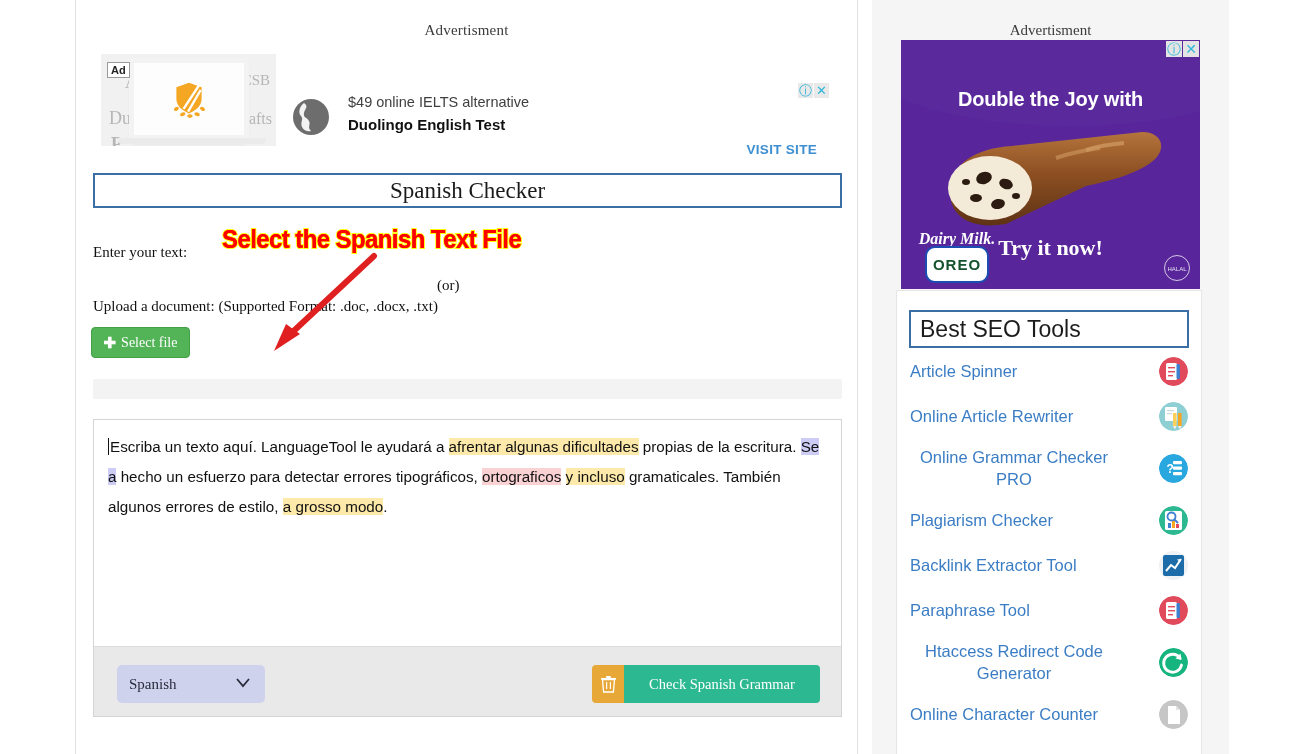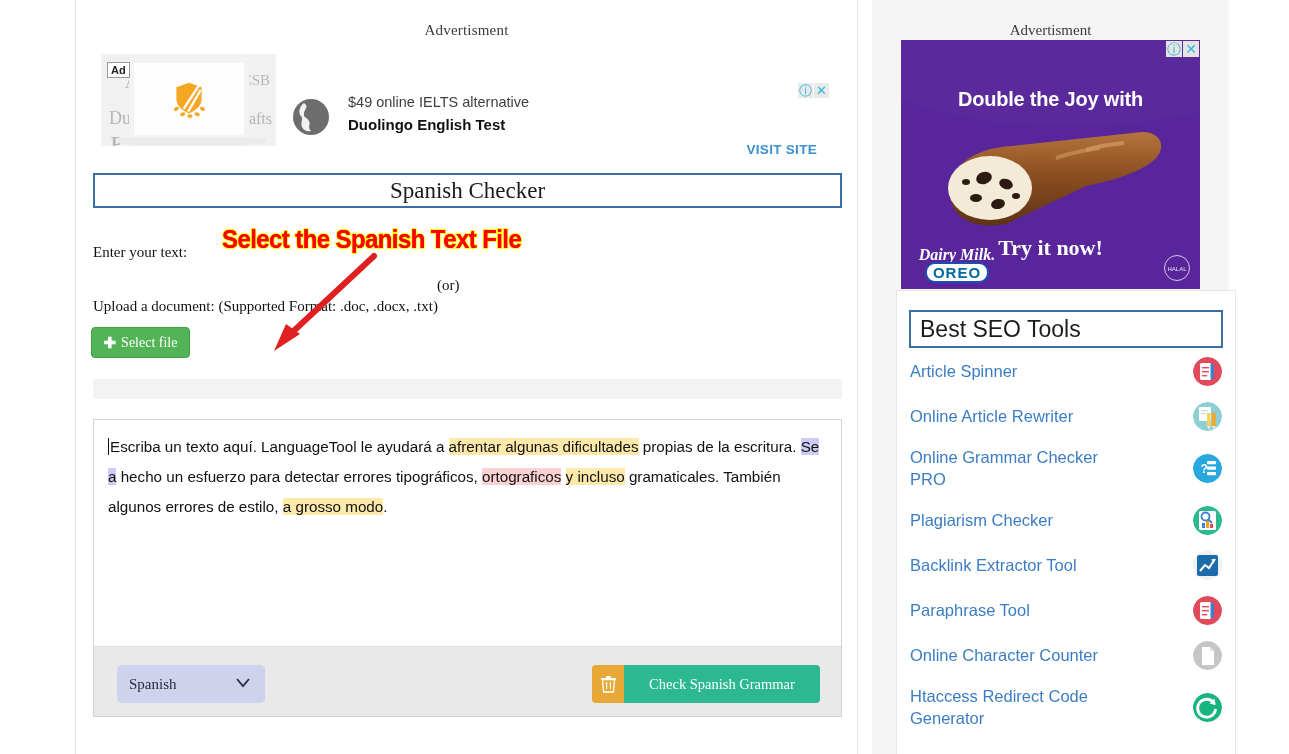--- a/index.html
+++ b/index.html
@@ -176,40 +176,40 @@
     font-family: Liberation Serif, serif; font-weight: bold; font-size: 22px;
     color: #fff;
   }
   .oreo-bar { position: absolute; left: 35px; top: 80px; }
   .oreo-logo { position: absolute; left: 8px; bottom: 6px; width: 96px; text-align: center; }
   .oreo-dm {
     font-family: "Liberation Serif", serif; font-style: italic; font-weight: bold;
     font-size: 16px; color: #fff; line-height: 15px;
   }
   .oreo-or {
-    background: #fff; color: #0369a1; font-family: "Liberation Sans", sans-serif;
-    font-weight: bold; font-size: 15px; border-radius: 10px; padding: 0 6px;
+    background: #fff; color: #14532d; font-family: "Liberation Sans", sans-serif;
+    font-weight: bold; font-size: 15px; border-radius: 10px; padding: 8px 6px;
     display: inline-block; letter-spacing: 1px; border: 2px solid #1b4db3;
   }
   .halal {
     position: absolute; right: 10px; bottom: 8px; width: 26px; height: 26px;
     border: 1px solid rgba(255,255,255,.75); border-radius: 50%;
     color: rgba(255,255,255,.85); font-size: 6px; text-align: center; line-height: 26px;
     font-family: "Liberation Sans", sans-serif;
   }
   .oreo-ctrls { position: absolute; right: 1px; top: 1px; display: flex; gap: 1px; }
   .oreo-ctrl {
     width: 16px; height: 16px; background: #e4e4e4; color: #2fb6d9;
     font-family: "Liberation Sans", sans-serif; font-size: 14px; line-height: 16px;
     text-align: center; cursor: pointer;
   }
 
   .tools-card {
-    position: absolute; left: 24px; top: 290px; width: 340px; height: 464px;
-    background: #fff; border: 1px solid #e6e6e6; border-bottom: none;
+    position: absolute; left: 24px; top: 290px; width: 306px; height: 464px;
+    background: #fff; border: 1px solid #e6e6e6; border-bottom: none; text-align: center;
   }
   .tools-title {
     margin: 19px 12px 0 12px; height: 38px; border: 2px solid #3a6ea5;
     display: flex; align-items: center; padding-left: 9px;
   }
   .tools-title span {
     font-family: "Liberation Sans", sans-serif; font-size: 23px; color: #1c1c1c;
   }
   .tool-row {
     display: flex; align-items: center; justify-content: space-between;
@@ -447,32 +447,32 @@
             <svg class="tool-icon" viewBox="0 0 29 29">
               <circle cx="14.5" cy="14.5" r="14.5" fill="#e14a5b"></circle>
               <rect x="7" y="6" width="11" height="17" rx="1.5" fill="#fff"></rect>
               <rect x="17.5" y="7" width="3.4" height="15" rx="1.2" fill="#3d7fd0"></rect>
               <rect x="9" y="10" width="7" height="1.4" fill="#e14a5b"></rect>
               <rect x="9" y="14" width="7" height="1.4" fill="#e14a5b"></rect>
               <rect x="9" y="18" width="5" height="1.4" fill="#e14a5b"></rect>
             </svg>
           </div>
           <div class="tool-row">
+            <span class="tool-label">Htaccess Redirect Code Generator</span>
+            <svg class="tool-icon" viewBox="0 0 29 29">
+              <circle cx="14.5" cy="14.5" r="14.5" fill="#16b47f"></circle>
+              <path d="M21 10 A9 9 0 1 0 22.5 17" stroke="#fff" stroke-width="2.8" fill="none" stroke-linecap="round"></path>
+              <polygon points="21.5,5.5 22.5,12 16.5,10.5" fill="#fff"></polygon>
+            </svg>
+          </div>
+          <div class="tool-row">
             <span class="tool-label">Online Character Counter</span>
             <svg class="tool-icon" viewBox="0 0 29 29">
               <circle cx="14.5" cy="14.5" r="14.5" fill="#c6c6c6"></circle>
               <path d="M9 6 H17 L21 10 V24 H9 Z" fill="#fff"></path>
               <path d="M17 6 V10 H21 Z" fill="#e4e4e4"></path>
             </svg>
           </div>
-          <div class="tool-row">
-            <span class="tool-label">Htaccess Redirect Code Generator</span>
-            <svg class="tool-icon" viewBox="0 0 29 29">
-              <circle cx="14.5" cy="14.5" r="14.5" fill="#16b47f"></circle>
-              <path d="M21 10 A9 9 0 1 0 22.5 17" stroke="#fff" stroke-width="2.8" fill="none" stroke-linecap="round"></path>
-              <polygon points="21.5,5.5 22.5,12 16.5,10.5" fill="#fff"></polygon>
-            </svg>
-          </div>
         </div>
     </div>
   </div>
 
 </div>
 
 </body></html>

